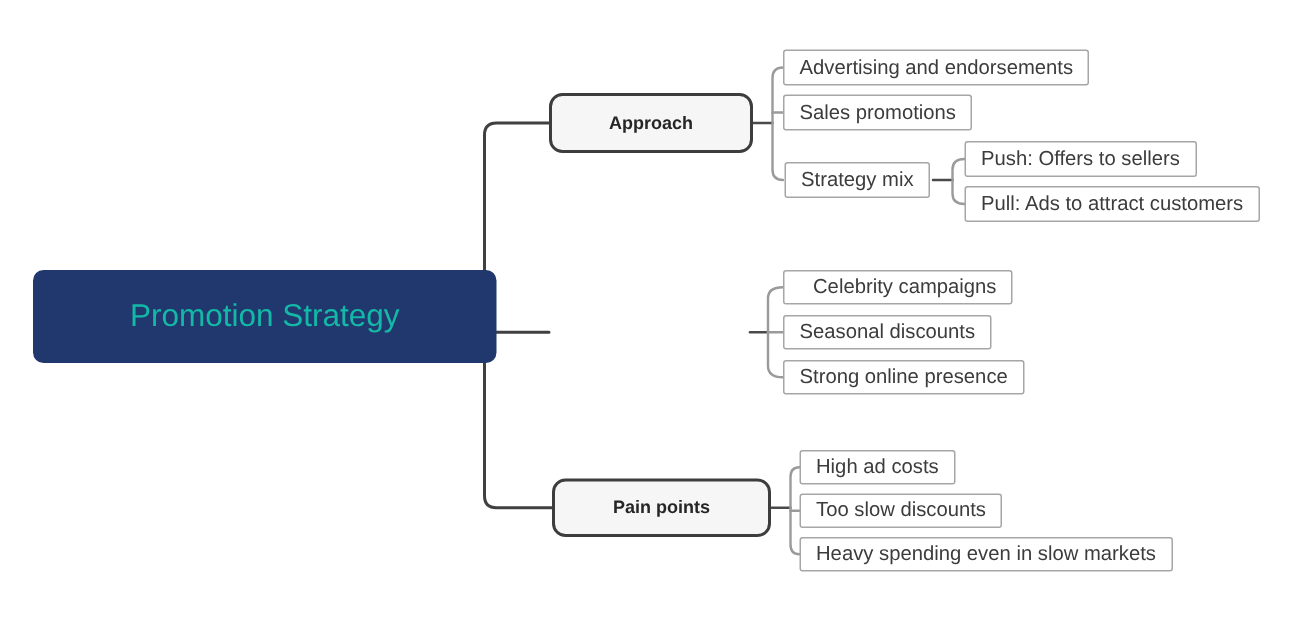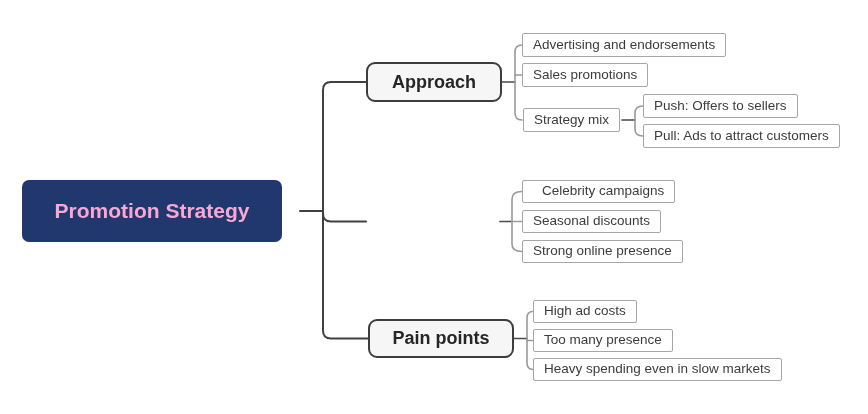--- a/index.html
+++ b/index.html
@@ -22,36 +22,36 @@
     pointer-events: none;
   }
   .node {
     position: absolute;
     box-sizing: border-box;
     white-space: nowrap;
     cursor: default;
   }
   .node-root {
     background: #20386E;
-    color: #f9a8d4;
-    font-weight: bold;
+    color: #14b8a6;
+    font-weight: normal;
     font-size: 21px;
     text-align: center;
     border-radius: 7px;
-    width: 260px;
+    width: 309px;
     height: 62px;
     line-height: 62px;
   }
   .node-branch {
     background: #F6F6F6;
     color: #262626;
     border: 2px solid #3D3D3D;
     border-radius: 9px;
     font-weight: bold;
-    font-size: 18px;
+    font-size: 12px;
     text-align: center;
   }
   .node-child {
     background: #FFFFFF;
     color: #3C3C3C;
     border: 1.5px solid #A6A6A6;
     border-radius: 2px;
     font-size: 13.5px;
     height: 23px;
     line-height: 20px;
@@ -123,19 +123,19 @@
     <span class="label">Strong online presence</span>
   </div>
 
   <div class="node node-branch" style="left:368px; top:319px; width:146px; height:39px; line-height:35px;">
     <span class="label">Pain points</span>
   </div>
   <div class="node node-child" style="left:533px; top:300px;">
     <span class="label">High ad costs</span>
   </div>
   <div class="node node-child" style="left:533px; top:329px;">
-    <span class="label">Too many presence</span>
+    <span class="label">Too slow discounts</span>
   </div>
   <div class="node node-child" style="left:533px; top:358px;">
     <span class="label">Heavy spending even in slow markets</span>
   </div>
 
 </div>
 
 </body></html>

